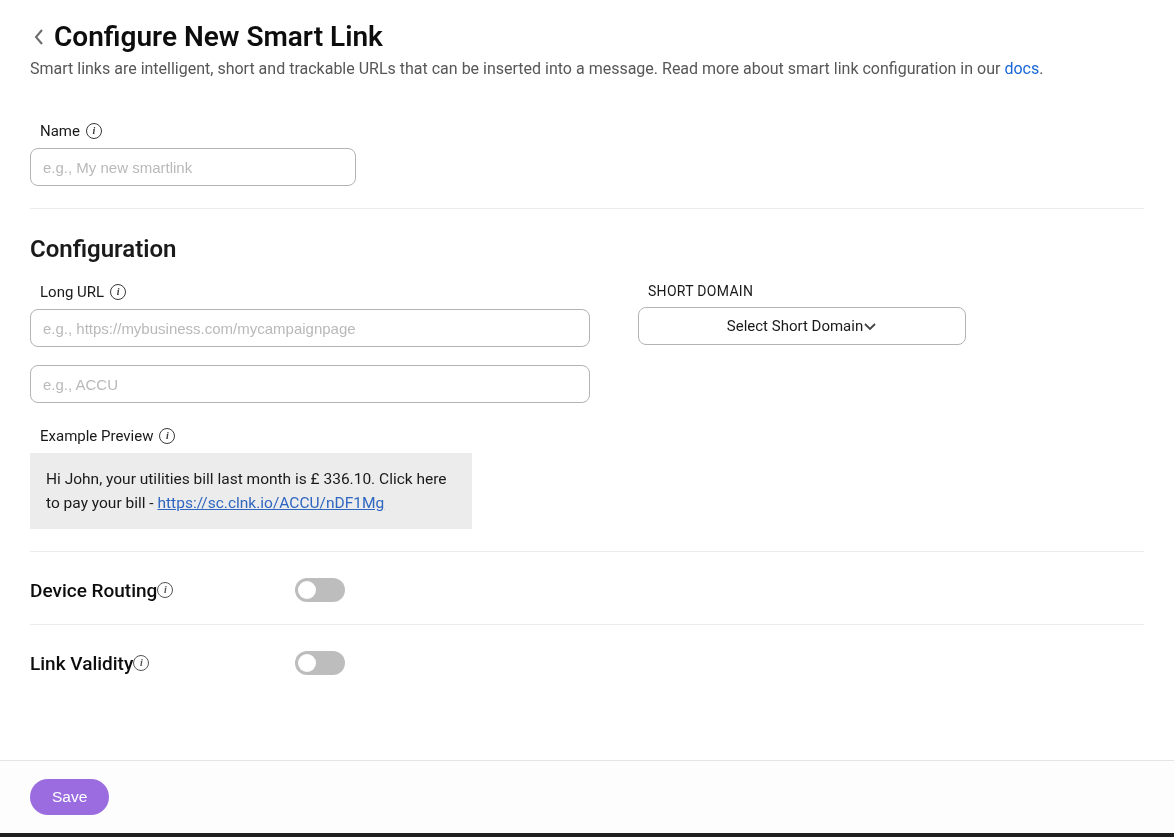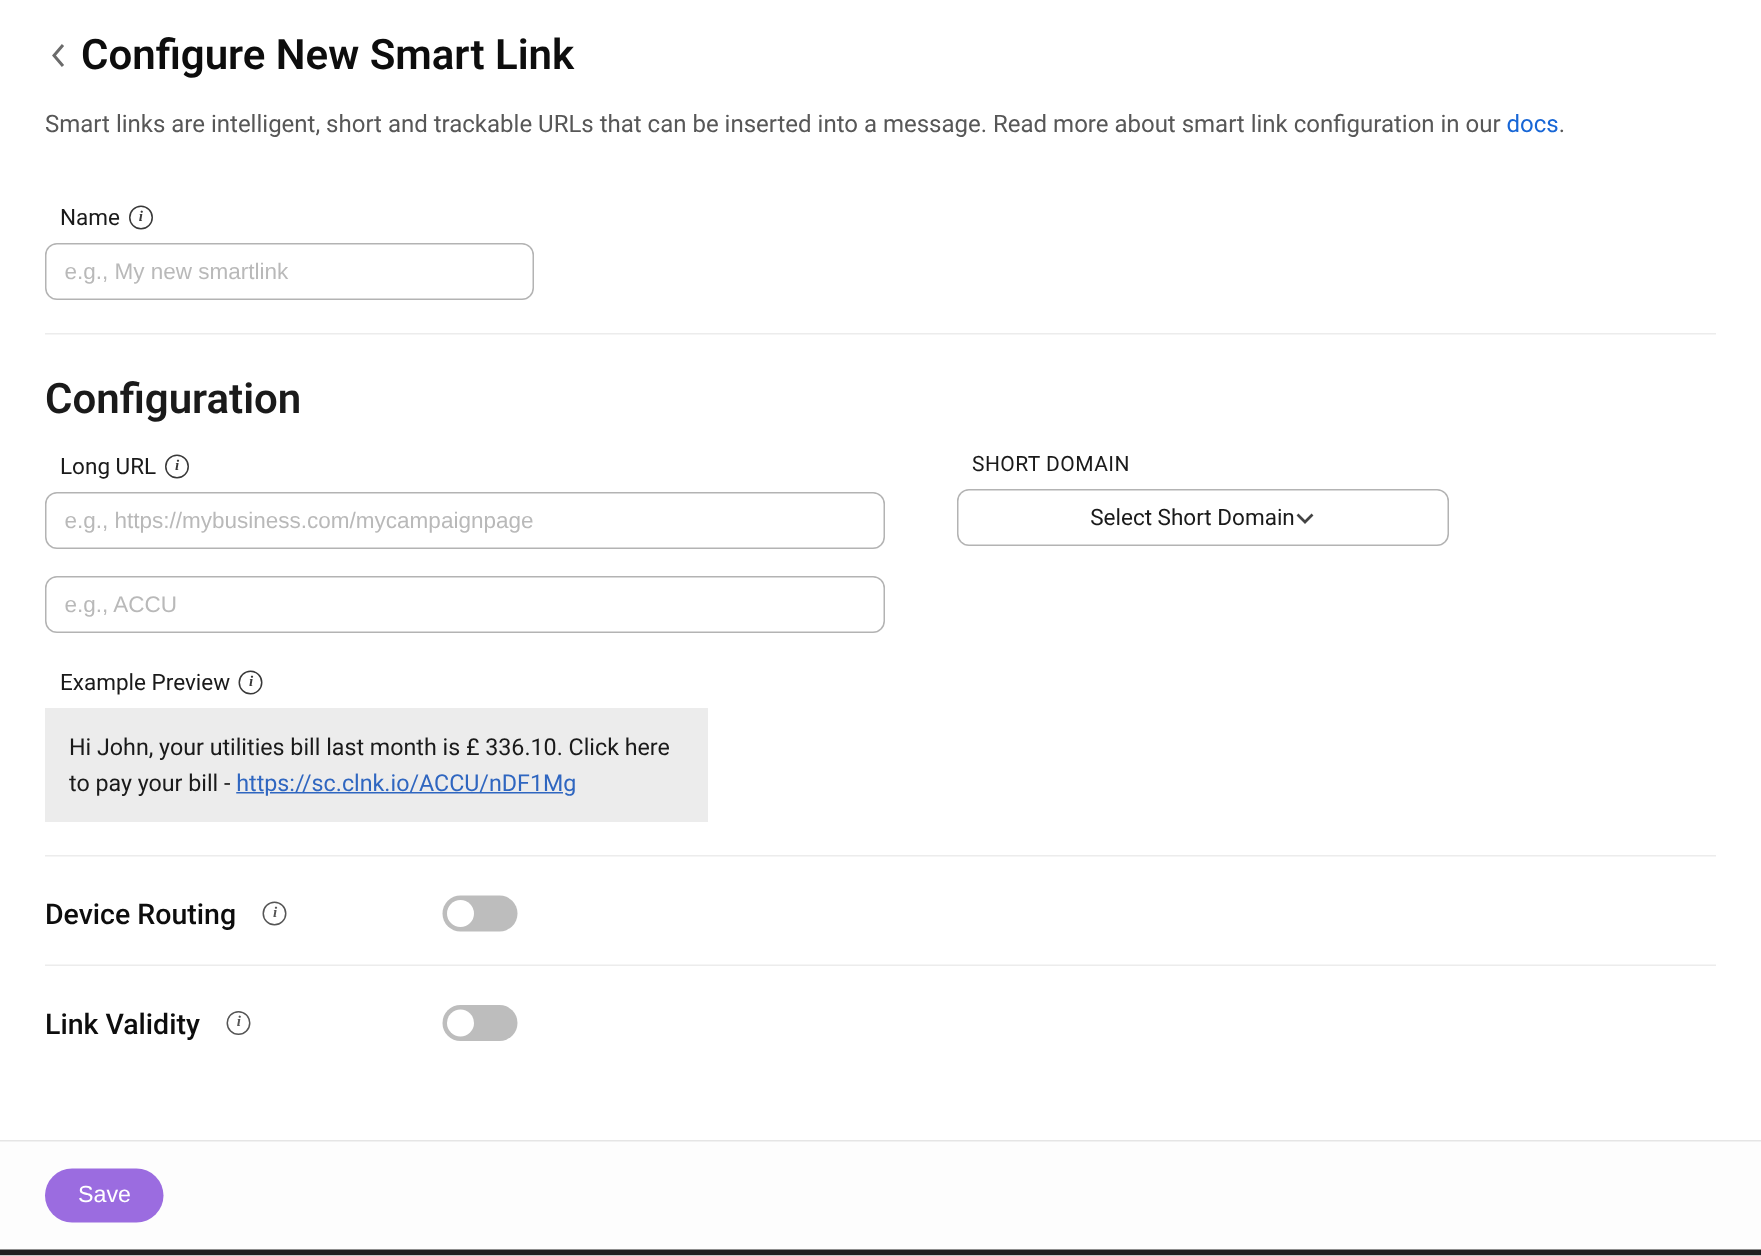--- a/index.html
+++ b/index.html
@@ -35,21 +35,21 @@
     }
     .back-chevron svg { width: 10px; height: 16px; }
     h1.page-title {
       font-size: 28px;
       font-weight: 600;
       color: #0d0d0d;
     }
     .page-subtitle {
       font-size: 16px;
       color: #575757;
-      margin-top: 20px;
+      margin-top: 6px;
     }
     .page-subtitle a {
       color: #1766d6;
       text-decoration: none;
     }
     .form-area {
       margin-top: 44px;
     }
     .field-label {
       font-size: 15px;
@@ -99,21 +99,21 @@
       color: #b9b9b9;
     }
     .name-field { width: 326px; margin-left: 0; }
     .name-field .field-label { padding-left: 10px; }
     .divider {
       border: none;
       border-top: 1px solid #ececec;
       margin: 22px 0 26px 0;
     }
     .section-title {
-      font-size: 28px;
+      font-size: 24px;
       font-weight: 600;
       margin-bottom: 20px;
     }
     .config-row {
       display: flex;
       gap: 24px;
       align-items: flex-start;
     }
     .config-col {
       flex: 0 0 560px;
@@ -159,21 +159,20 @@
       display: flex;
       align-items: center;
       padding: 0;
     }
     .toggle-label {
       font-size: 19px;
       font-weight: 500;
       color: #0d0d0d;
       display: flex;
       align-items: center;
-      gap: 18px;
       width: 265px;
     }
     .toggle {
       width: 50px;
       height: 24px;
       background: #bdbdbd;
       border-radius: 14px;
       position: relative;
       cursor: pointer;
     }

